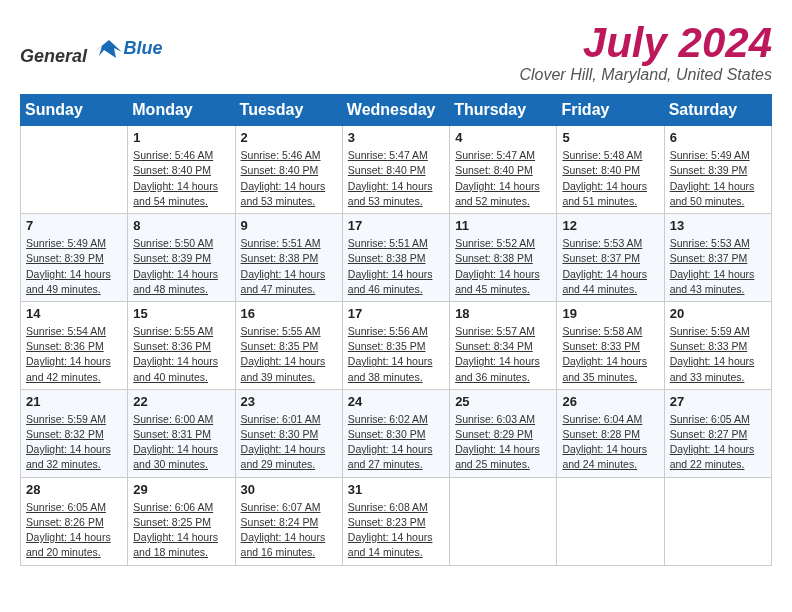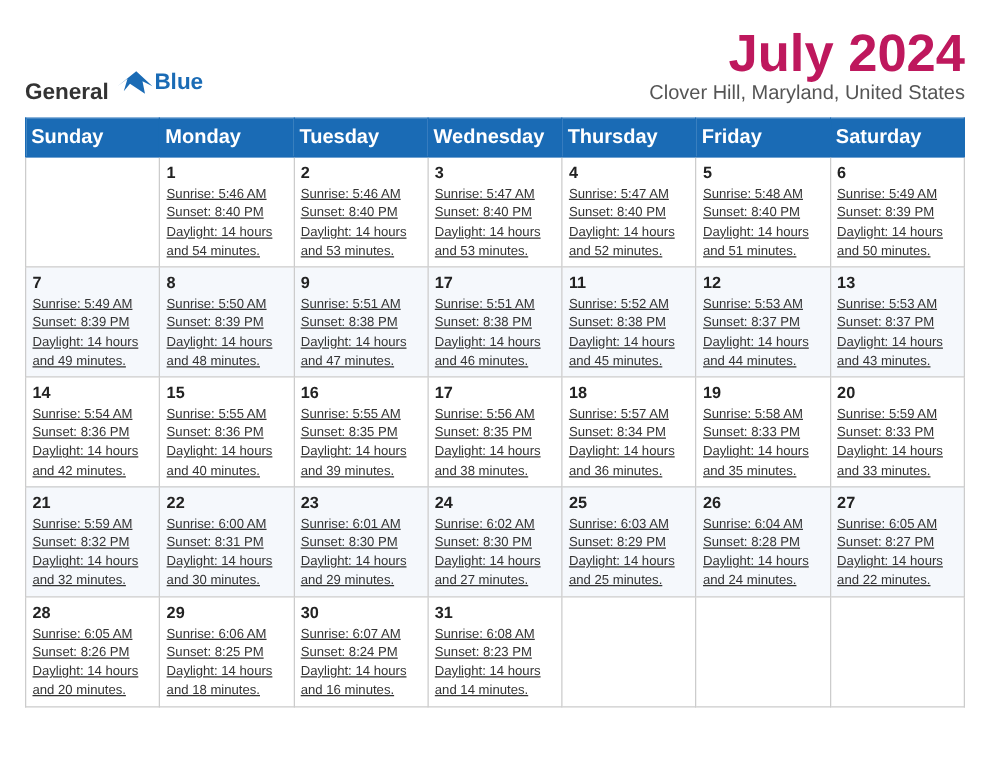--- a/index.html
+++ b/index.html
@@ -6,22 +6,23 @@
     body {
       font-family: Arial, sans-serif;
       background: #fff;
       width: 792px;
       min-height: 612px;
       padding: 20px;
     }
     .header-area {
       display: flex;
       justify-content: space-between;
-      align-items: flex-end;
+      align-items: center;
       margin-bottom: 10px;
+      font-style: italic;
     }
     .logo {
       display: flex;
       align-items: center;
     }
     .logo-text-general {
       font-size: 18px;
       font-weight: bold;
       color: #333;
     }

